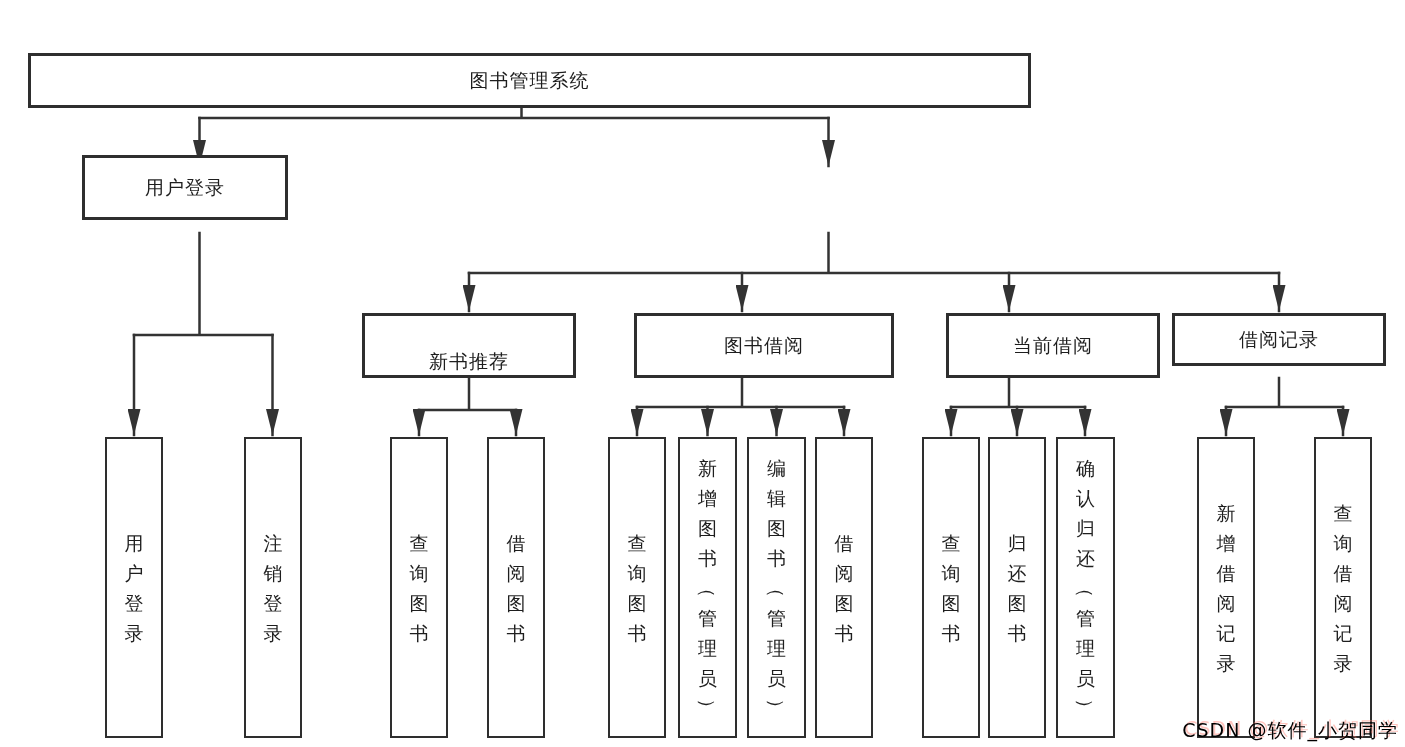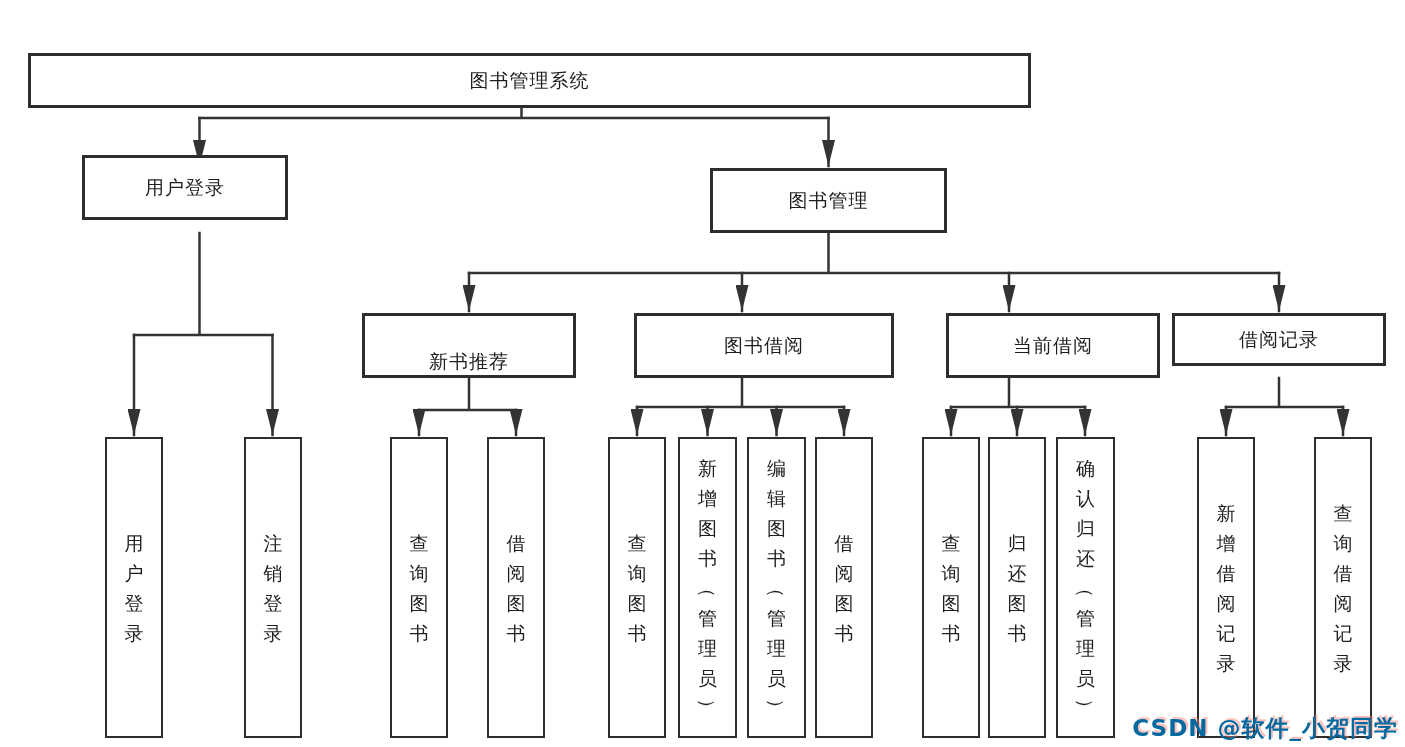--- a/index.html
+++ b/index.html
@@ -25,25 +25,24 @@
   .leaf{
     border-width:2px;
     letter-spacing:0;
     flex-direction:column;
   }
   .vchar{display:block;height:30px;line-height:30px;width:100%;text-align:center;font-size:19px;}
   .vchar.rot{transform:rotate(90deg);}
   #watermark{
     position:absolute;
     right:7px;bottom:3px;
-    font-size:23px;
-    color:#0369a1;
+    font-size:19px;
+    color:#000000;
     text-shadow:2px -2px 0 rgba(255,125,110,0.45);
     letter-spacing:1px;
-    font-weight:bold;
   }
 </style>
 </head>
 <body>
 
 <div id="canvas">
 
   <svg id="connectors" viewBox="0 0 1405 747" xmlns="http://www.w3.org/2000/svg">
     <defs>
       <marker id="arrow" viewBox="0 0 20 10" refX="20" refY="5" markerWidth="26" markerHeight="13" markerUnits="userSpaceOnUse" orient="auto">
@@ -86,23 +85,20 @@
       <line x1="1343" y1="407" x2="1343" y2="435" marker-end="url(#arrow)"></line>
     </g>
   </svg>
 
   <div class="node" style="left:28px;top:13px;width:1003px;height:55px;margin-top:40px;">
     <span>图书管理系统</span>
   </div>
 
   <div class="node" style="left:82px;top:155px;width:206px;height:65px;">
     <span>用户登录</span>
-  </div>
-  <div class="node" style="left:710px;top:168px;width:237px;height:65px;">
-    <span>图书管理</span>
   </div>
 
   <div class="node" style="left:362px;top:313px;width:214px;height:65px;align-items:flex-end;">
     <span>新书推荐</span>
   </div>
   <div class="node" style="left:634px;top:313px;width:260px;height:65px;">
     <span>图书借阅</span>
   </div>
   <div class="node" style="left:902px;top:313px;width:214px;height:65px;margin-left:44px;">
     <span>当前借阅</span>

